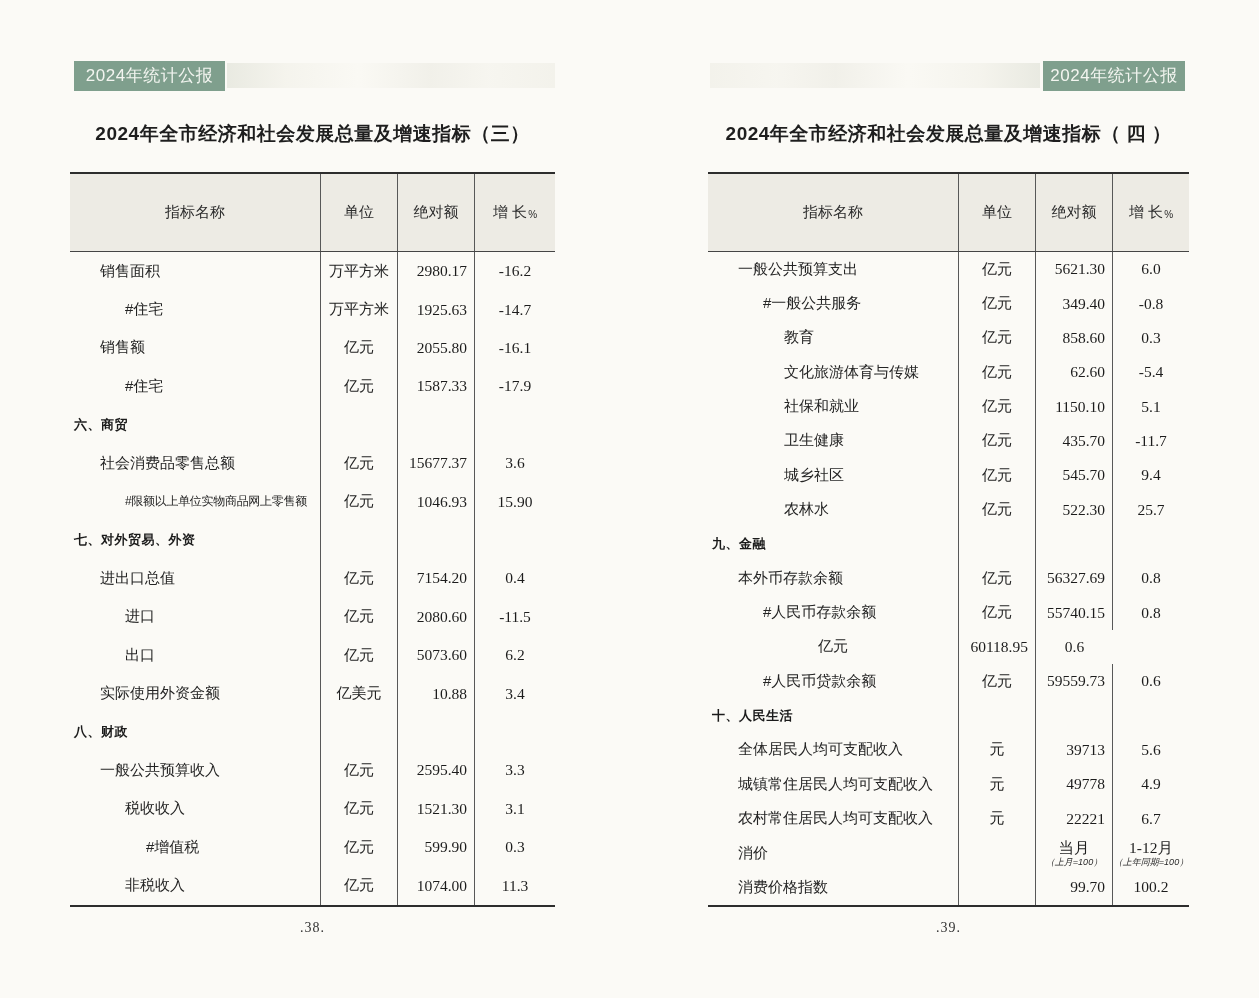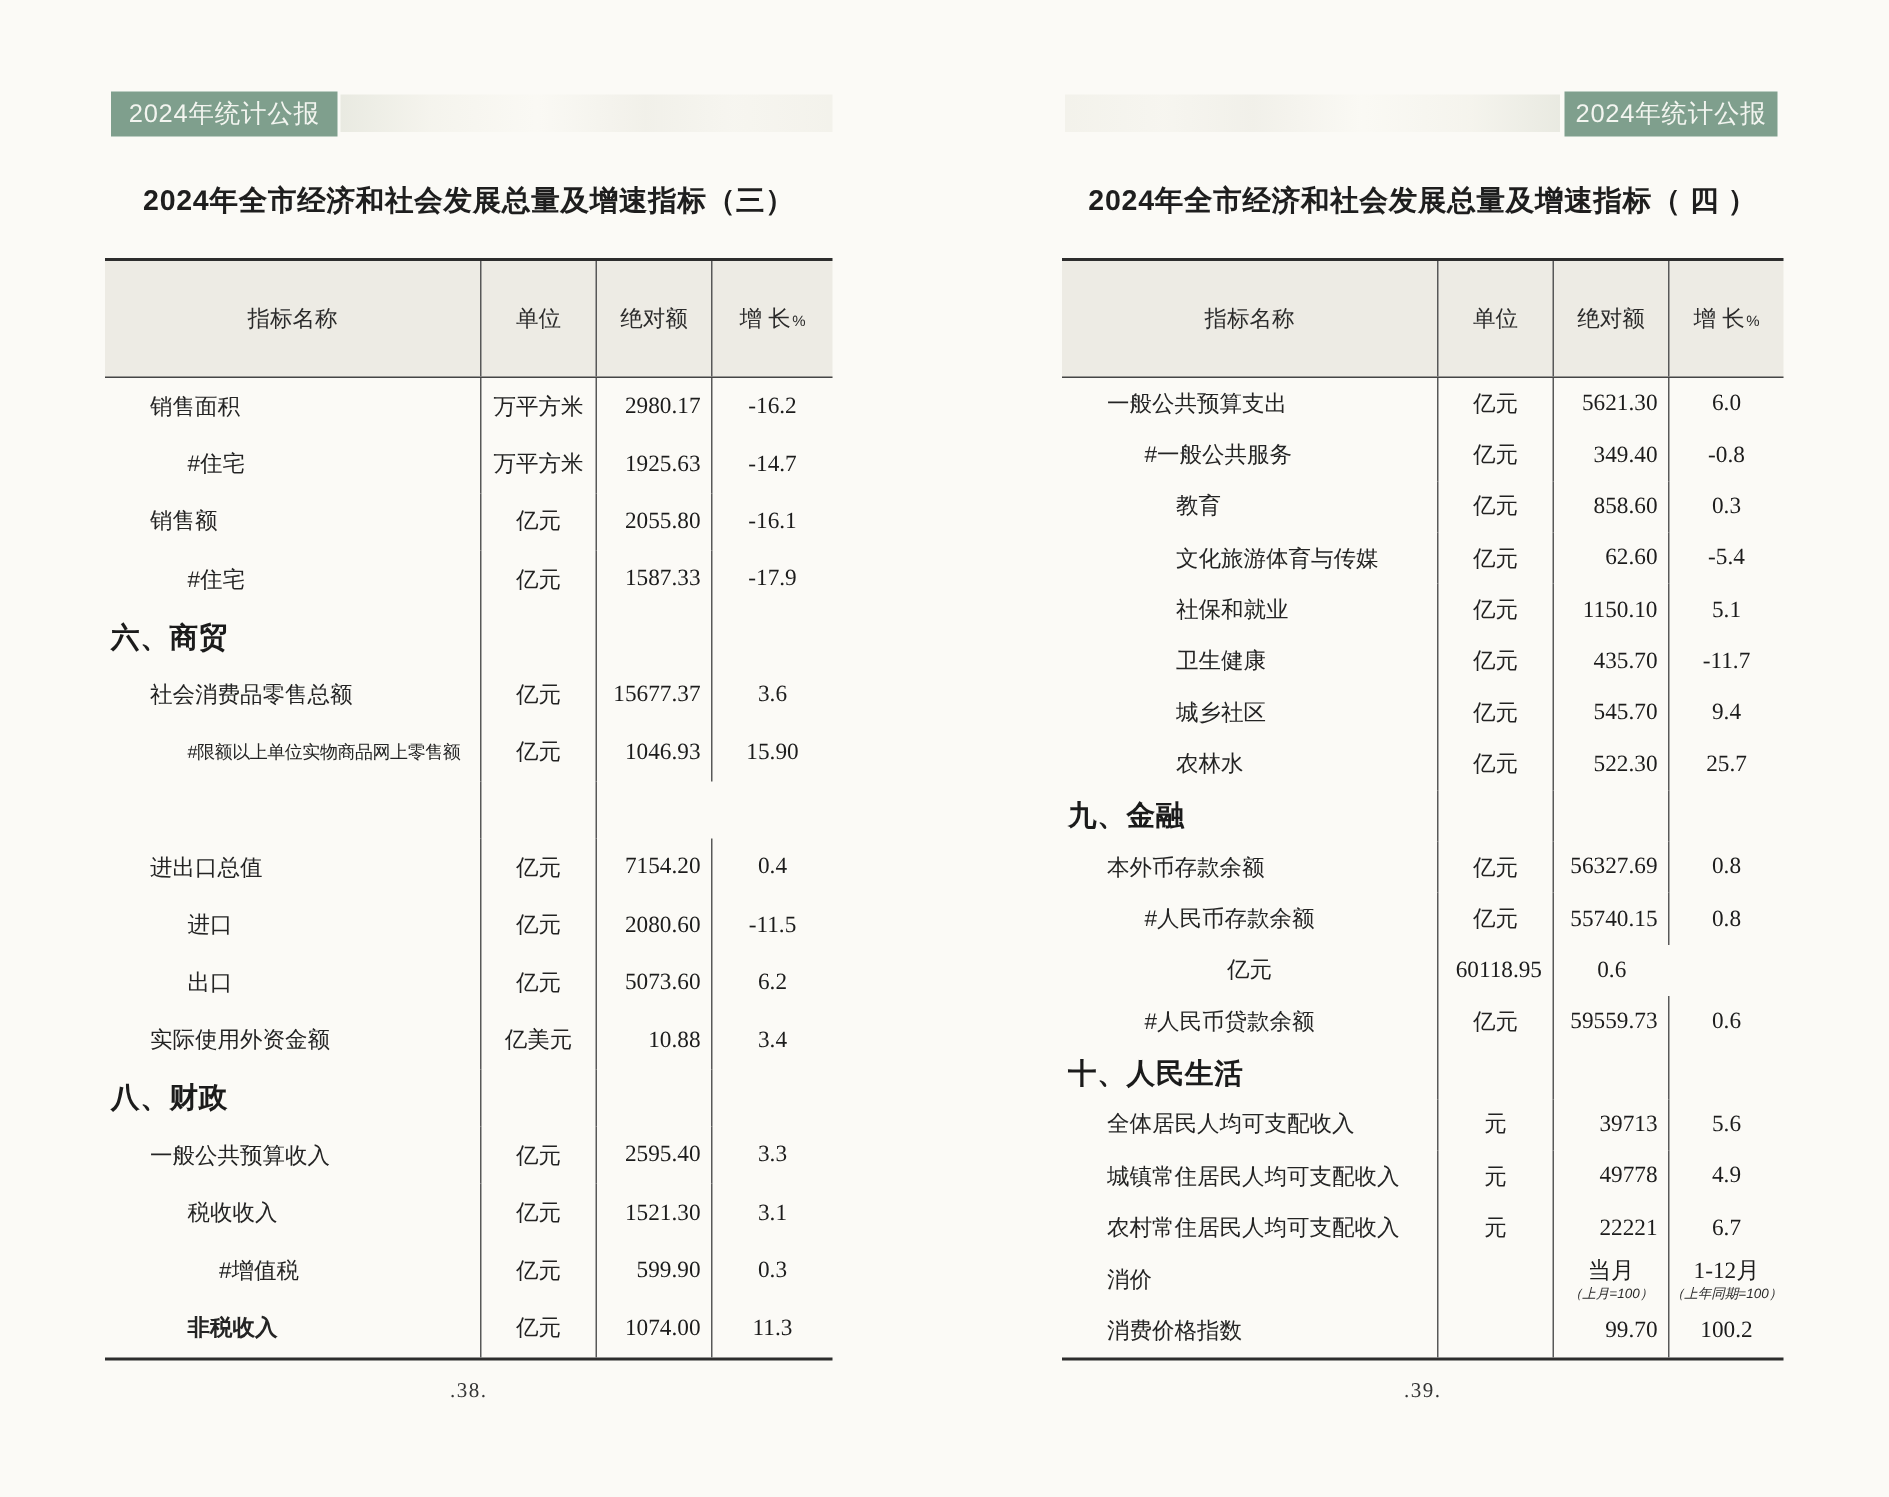--- a/index.html
+++ b/index.html
@@ -57,21 +57,21 @@
   }
   .c:last-child{border-right:none;}
   .rows-left .row{height:38.4px;}
   .rows-right .row{height:34.35px;}
   .c.name{font-size:15px;color:#242424;white-space:nowrap;}
   .c.unit{justify-content:center;font-size:15px;}
   .c.value{flex-direction:column;justify-content:center;align-items:flex-end;padding-right:7px;}
   .c.growth{flex-direction:column;justify-content:center;align-items:center;}
   .c .main{font-family:"Liberation Serif",serif;font-size:15.5px;color:#1c1c1c;line-height:1.15;}
   .c .sub{font-size:9px;color:#2a2a2a;line-height:1.2;white-space:nowrap;font-style:italic;}
-  .row.section .name{font-weight:700;font-size:19px;letter-spacing:0.5px;color:#1b1b1b;}
+  .row.section .name{font-weight:700;font-size:13px;letter-spacing:0.5px;color:#1b1b1b;}
   .row.small-name .name{font-size:12px;letter-spacing:-0.3px;}
   .c.value.mid{align-items:center;padding-right:0;}
 
   
   .pagenum{
     position:absolute;top:920px;text-align:center;
     font-family:"Liberation Serif",serif;font-size:14px;color:#333;
     letter-spacing:1px;
   }
   .pn-left{left:70px;width:485px;}
@@ -161,20 +161,21 @@
     <div class="c name" style="padding-left: 55px;">#限额以上单位实物商品网上零售额</div>
     <div class="c unit">亿元</div>
     <div class="c value">
               <span class="main">1046.93</span>
             </div>
     <div class="c growth">
               <span class="main">15.90</span>
             </div>
   </div>
           <div class="row section">
+    <div class="c name" style="padding-left: 4px;">七、对外贸易、外资</div>
     <div class="c unit"></div>
     <div class="c value">
               <span class="main"></span>
             </div>
     <div class="c growth">
               <span class="main"></span>
             </div>
   </div>
           <div class="row">
     <div class="c name" style="padding-left: 30px;">进出口总值</div>
@@ -250,21 +251,21 @@
     <div class="c name" style="padding-left: 76px;">#增值税</div>
     <div class="c unit">亿元</div>
     <div class="c value">
               <span class="main">599.90</span>
             </div>
     <div class="c growth">
               <span class="main">0.3</span>
             </div>
   </div>
           <div class="row">
-    <div class="c name" style="padding-left: 55px; font-weight: bold;">非税收入</div>
+    <div class="c name" style="padding-left: 55px;">非税收入</div>
     <div class="c unit">亿元</div>
     <div class="c value">
               <span class="main">1074.00</span>
             </div>
     <div class="c growth">
               <span class="main">11.3</span>
             </div>
   </div>
         </div>
     </div>

